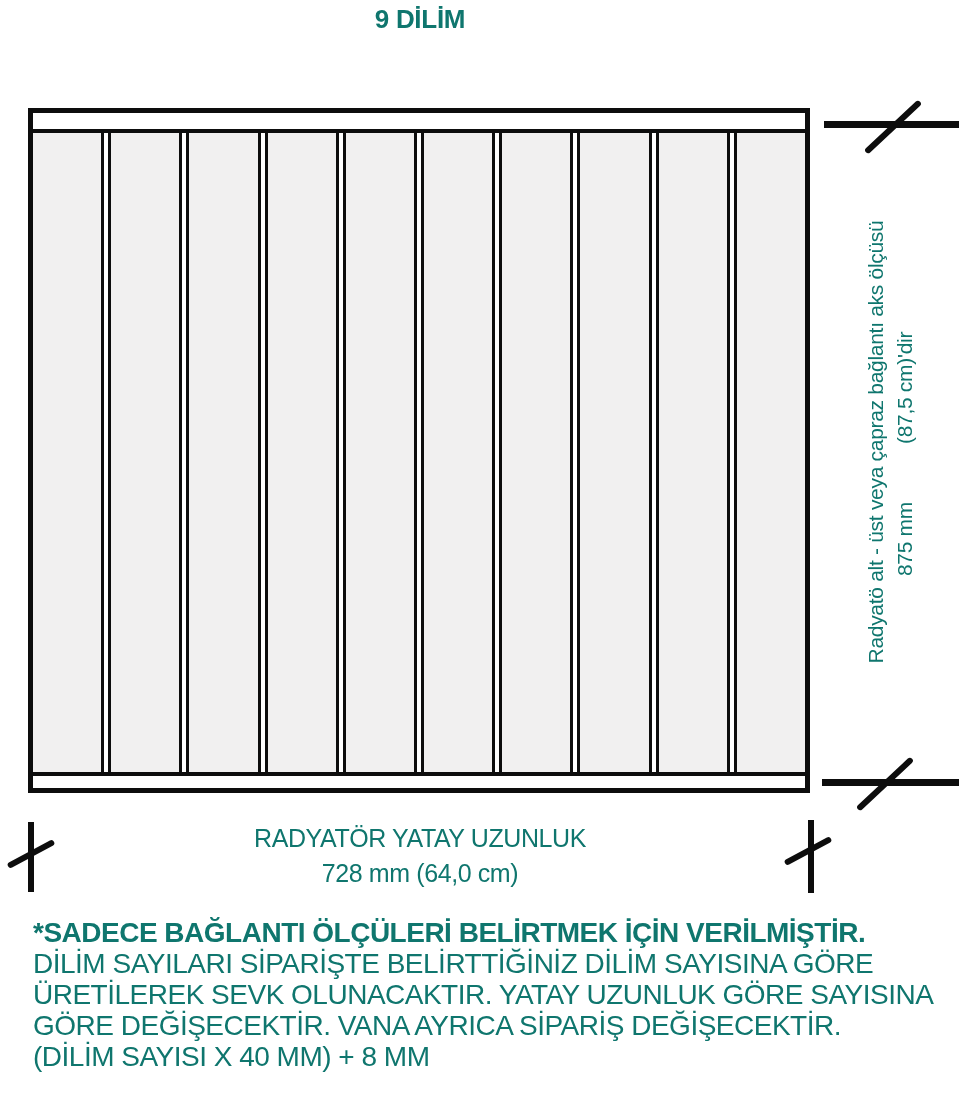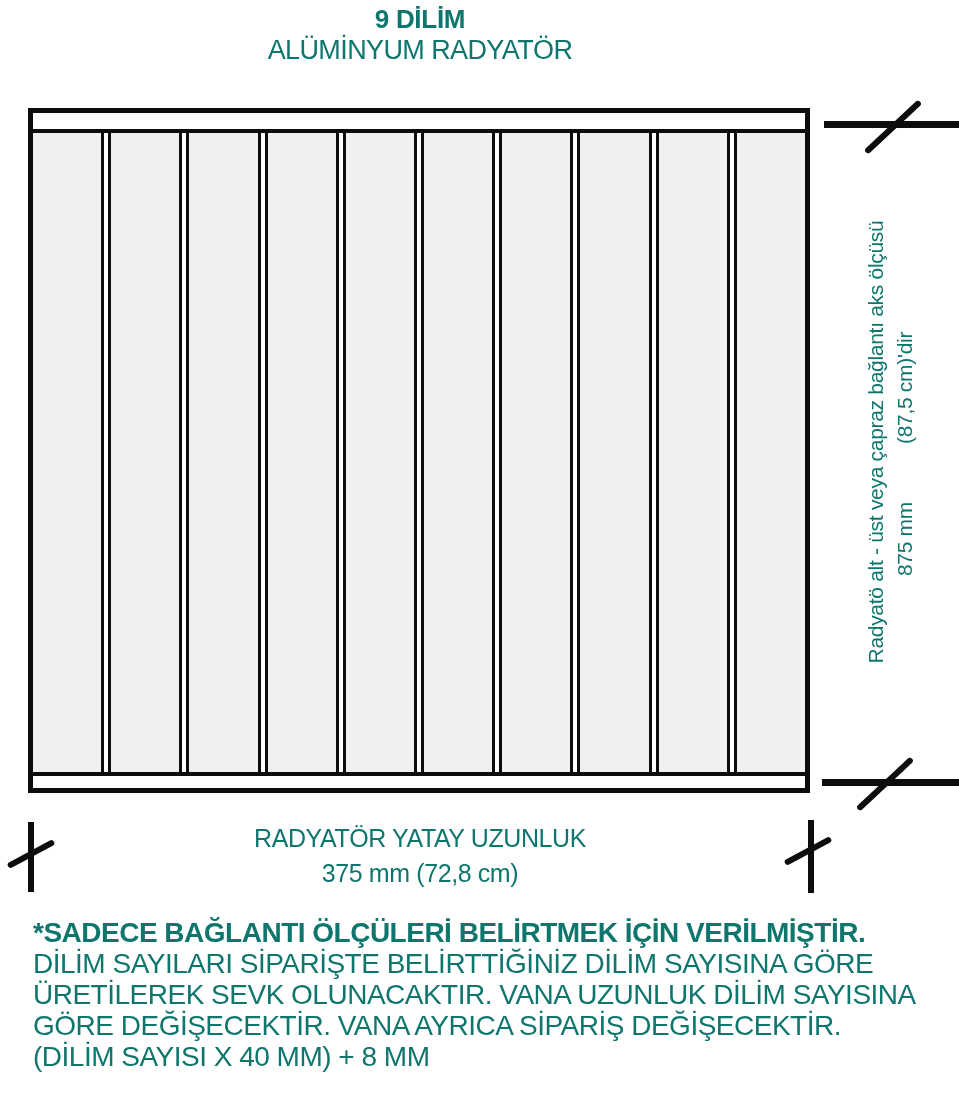--- a/index.html
+++ b/index.html
@@ -59,21 +59,20 @@
   }
   .note-bold{font-weight:bold;}
 </style>
 </head>
 <body>
 
 <div class="page">
 
   <div class="title-block">
     <div class="title-line1">9 DİLİM</div>
-    <div class="title-line2">ALÜMİNYUM RADYATÖR</div>
   </div>
 
   <div class="radiator">
     <div class="collector-top"></div>
     <div class="sections">
       <div class="panel"></div>
       <div class="sep"></div>
       <div class="panel"></div>
       <div class="sep"></div>
       <div class="panel"></div>
@@ -105,24 +104,24 @@
   <div class="slash m-brv-slash"></div>
 
   <div class="vtext vtext1">Radyatö alt - üst veya çapraz bağlantı aks ölçüsü</div>
   <div class="vtext vtext2">
     <span>875 mm</span>
     <span>(87,5 cm)'dir</span>
   </div>
 
   <div class="hdim-label">
     <div>RADYATÖR YATAY UZUNLUK</div>
-    <div>375 mm (72,8 cm)</div>
+    <div>728 mm (64,0 cm)</div>
   </div>
 
   <div class="notes">
     <div class="note-line note-bold">*SADECE BAĞLANTI ÖLÇÜLERİ BELİRTMEK İÇİN VERİLMİŞTİR.</div>
     <div class="note-line">DİLİM SAYILARI SİPARİŞTE BELİRTTİĞİNİZ DİLİM SAYISINA GÖRE</div>
-    <div class="note-line">ÜRETİLEREK SEVK OLUNACAKTIR. VANA UZUNLUK DİLİM SAYISINA</div>
+    <div class="note-line">ÜRETİLEREK SEVK OLUNACAKTIR. YATAY UZUNLUK GÖRE SAYISINA</div>
     <div class="note-line">GÖRE DEĞİŞECEKTİR. VANA AYRICA SİPARİŞ DEĞİŞECEKTİR.</div>
     <div class="note-line">(DİLİM SAYISI X 40 MM) + 8 MM</div>
   </div>
 
 </div>
 
 </body></html>

